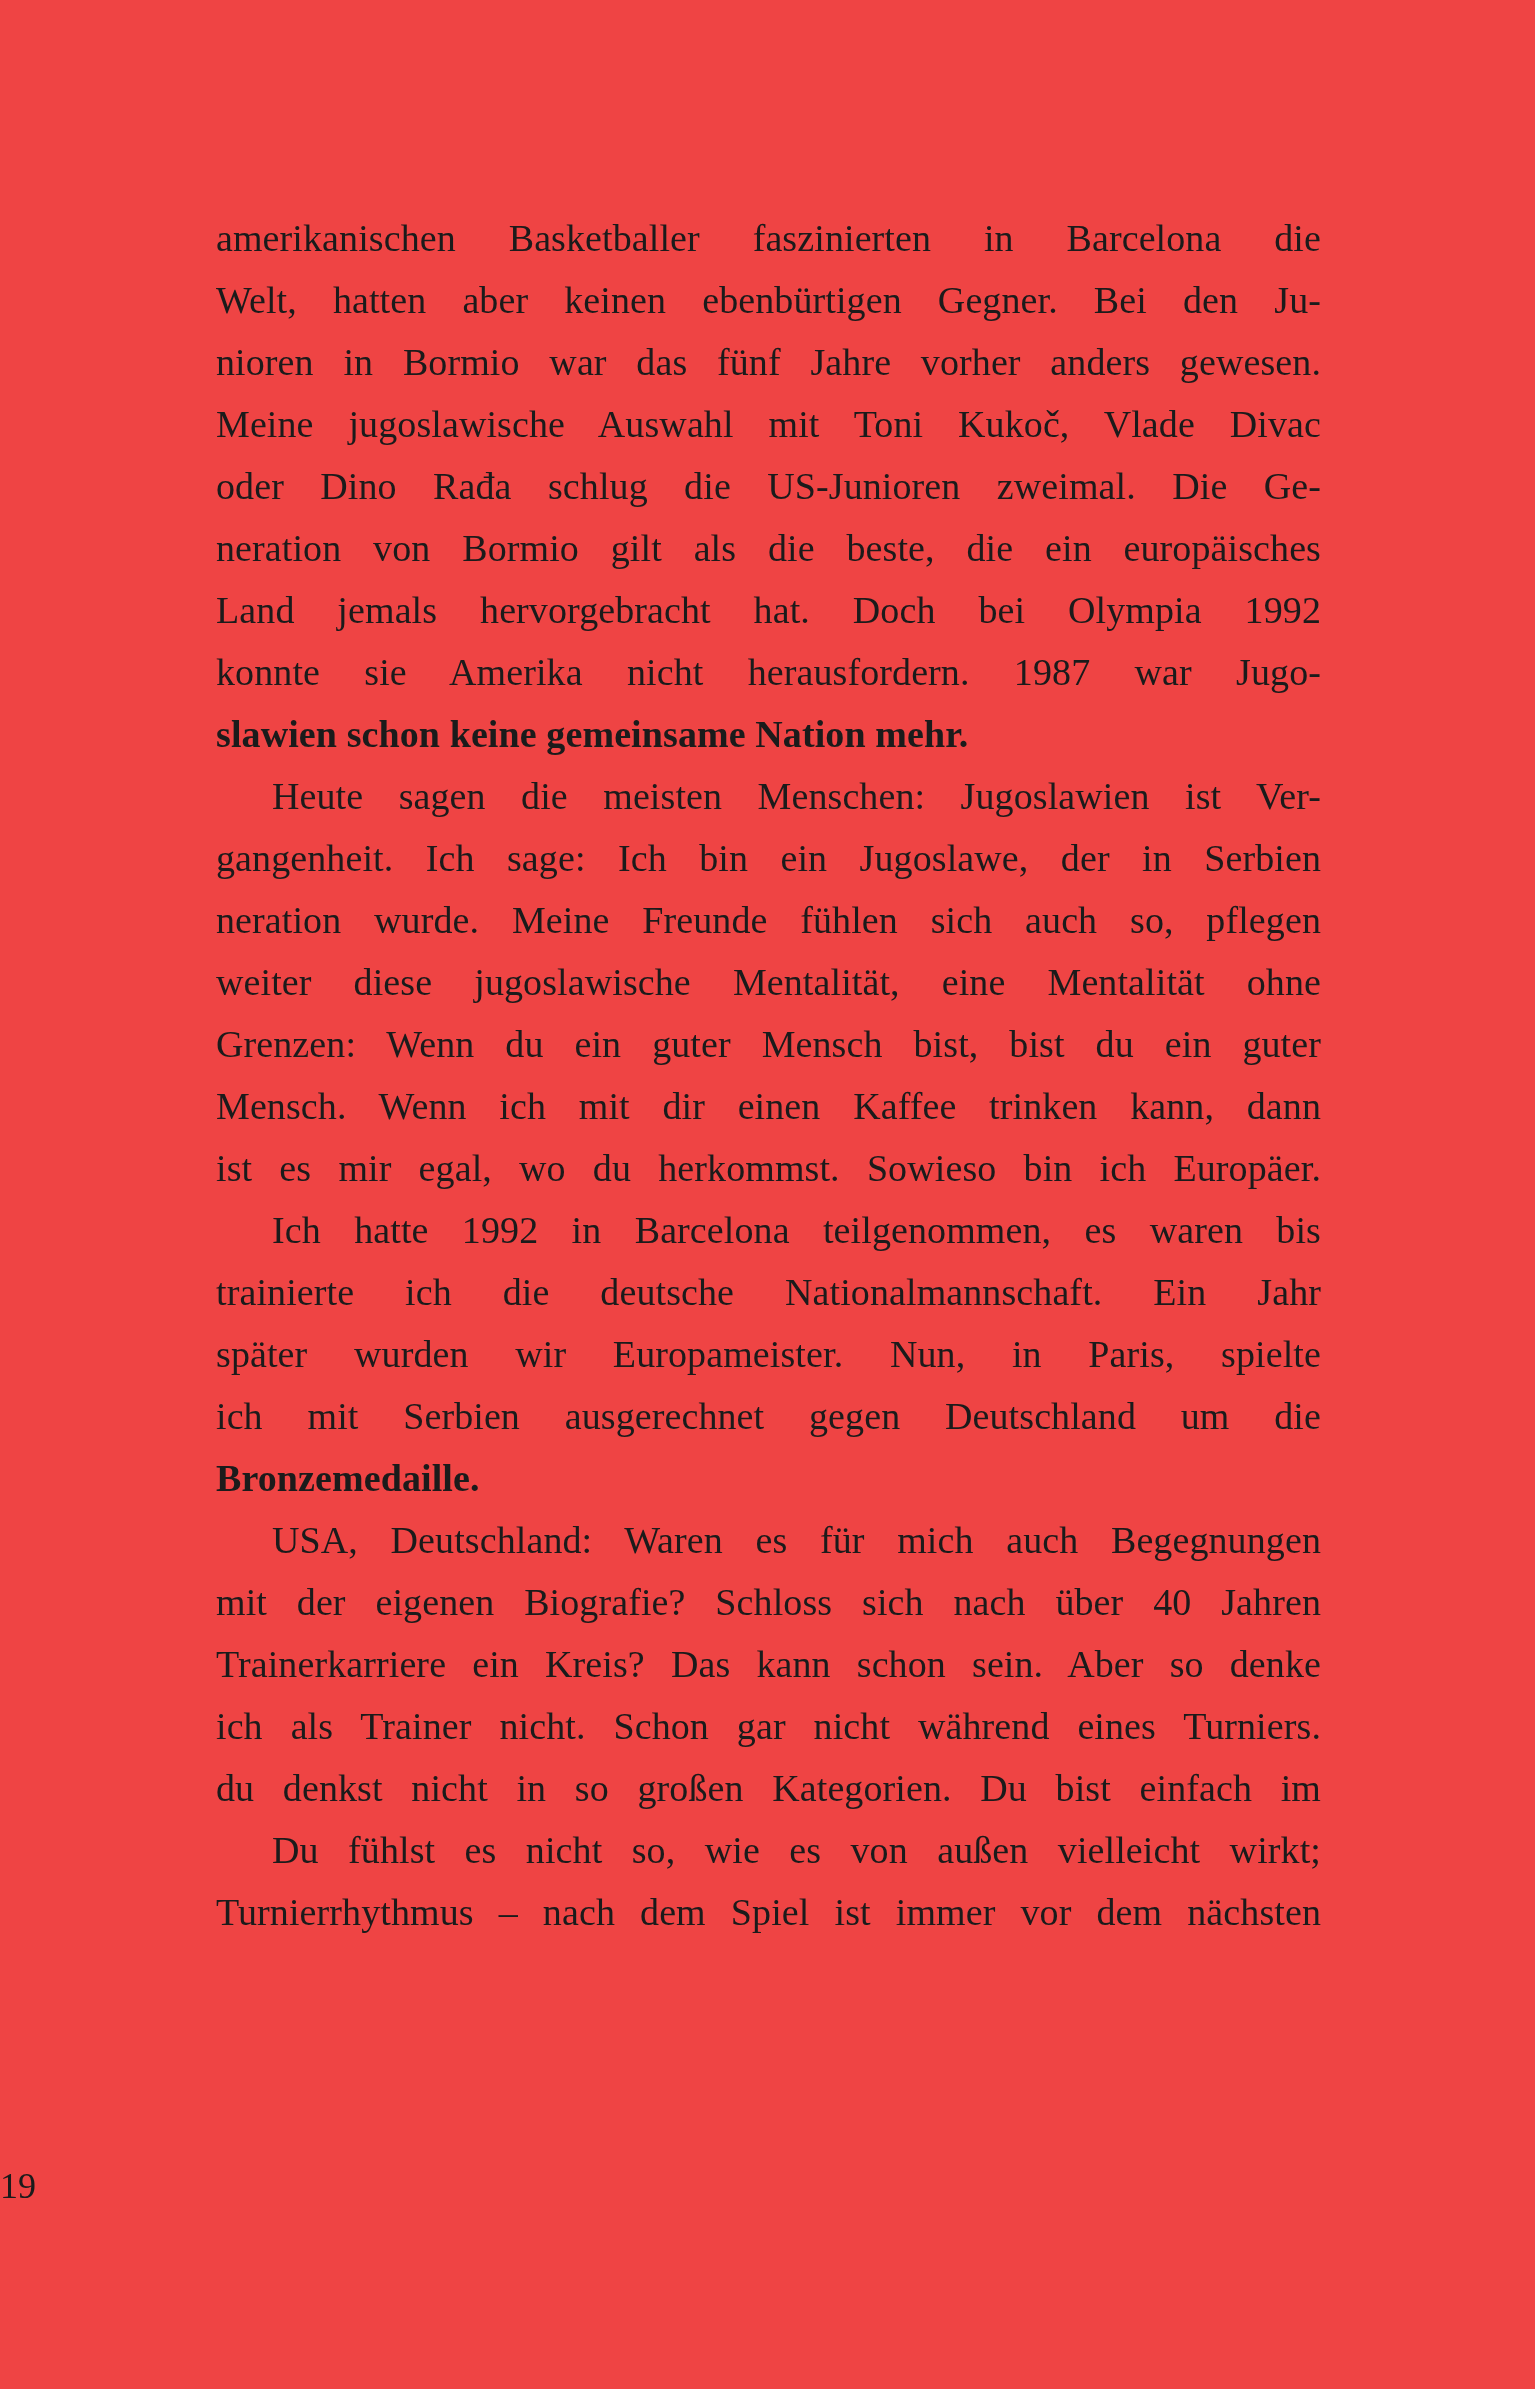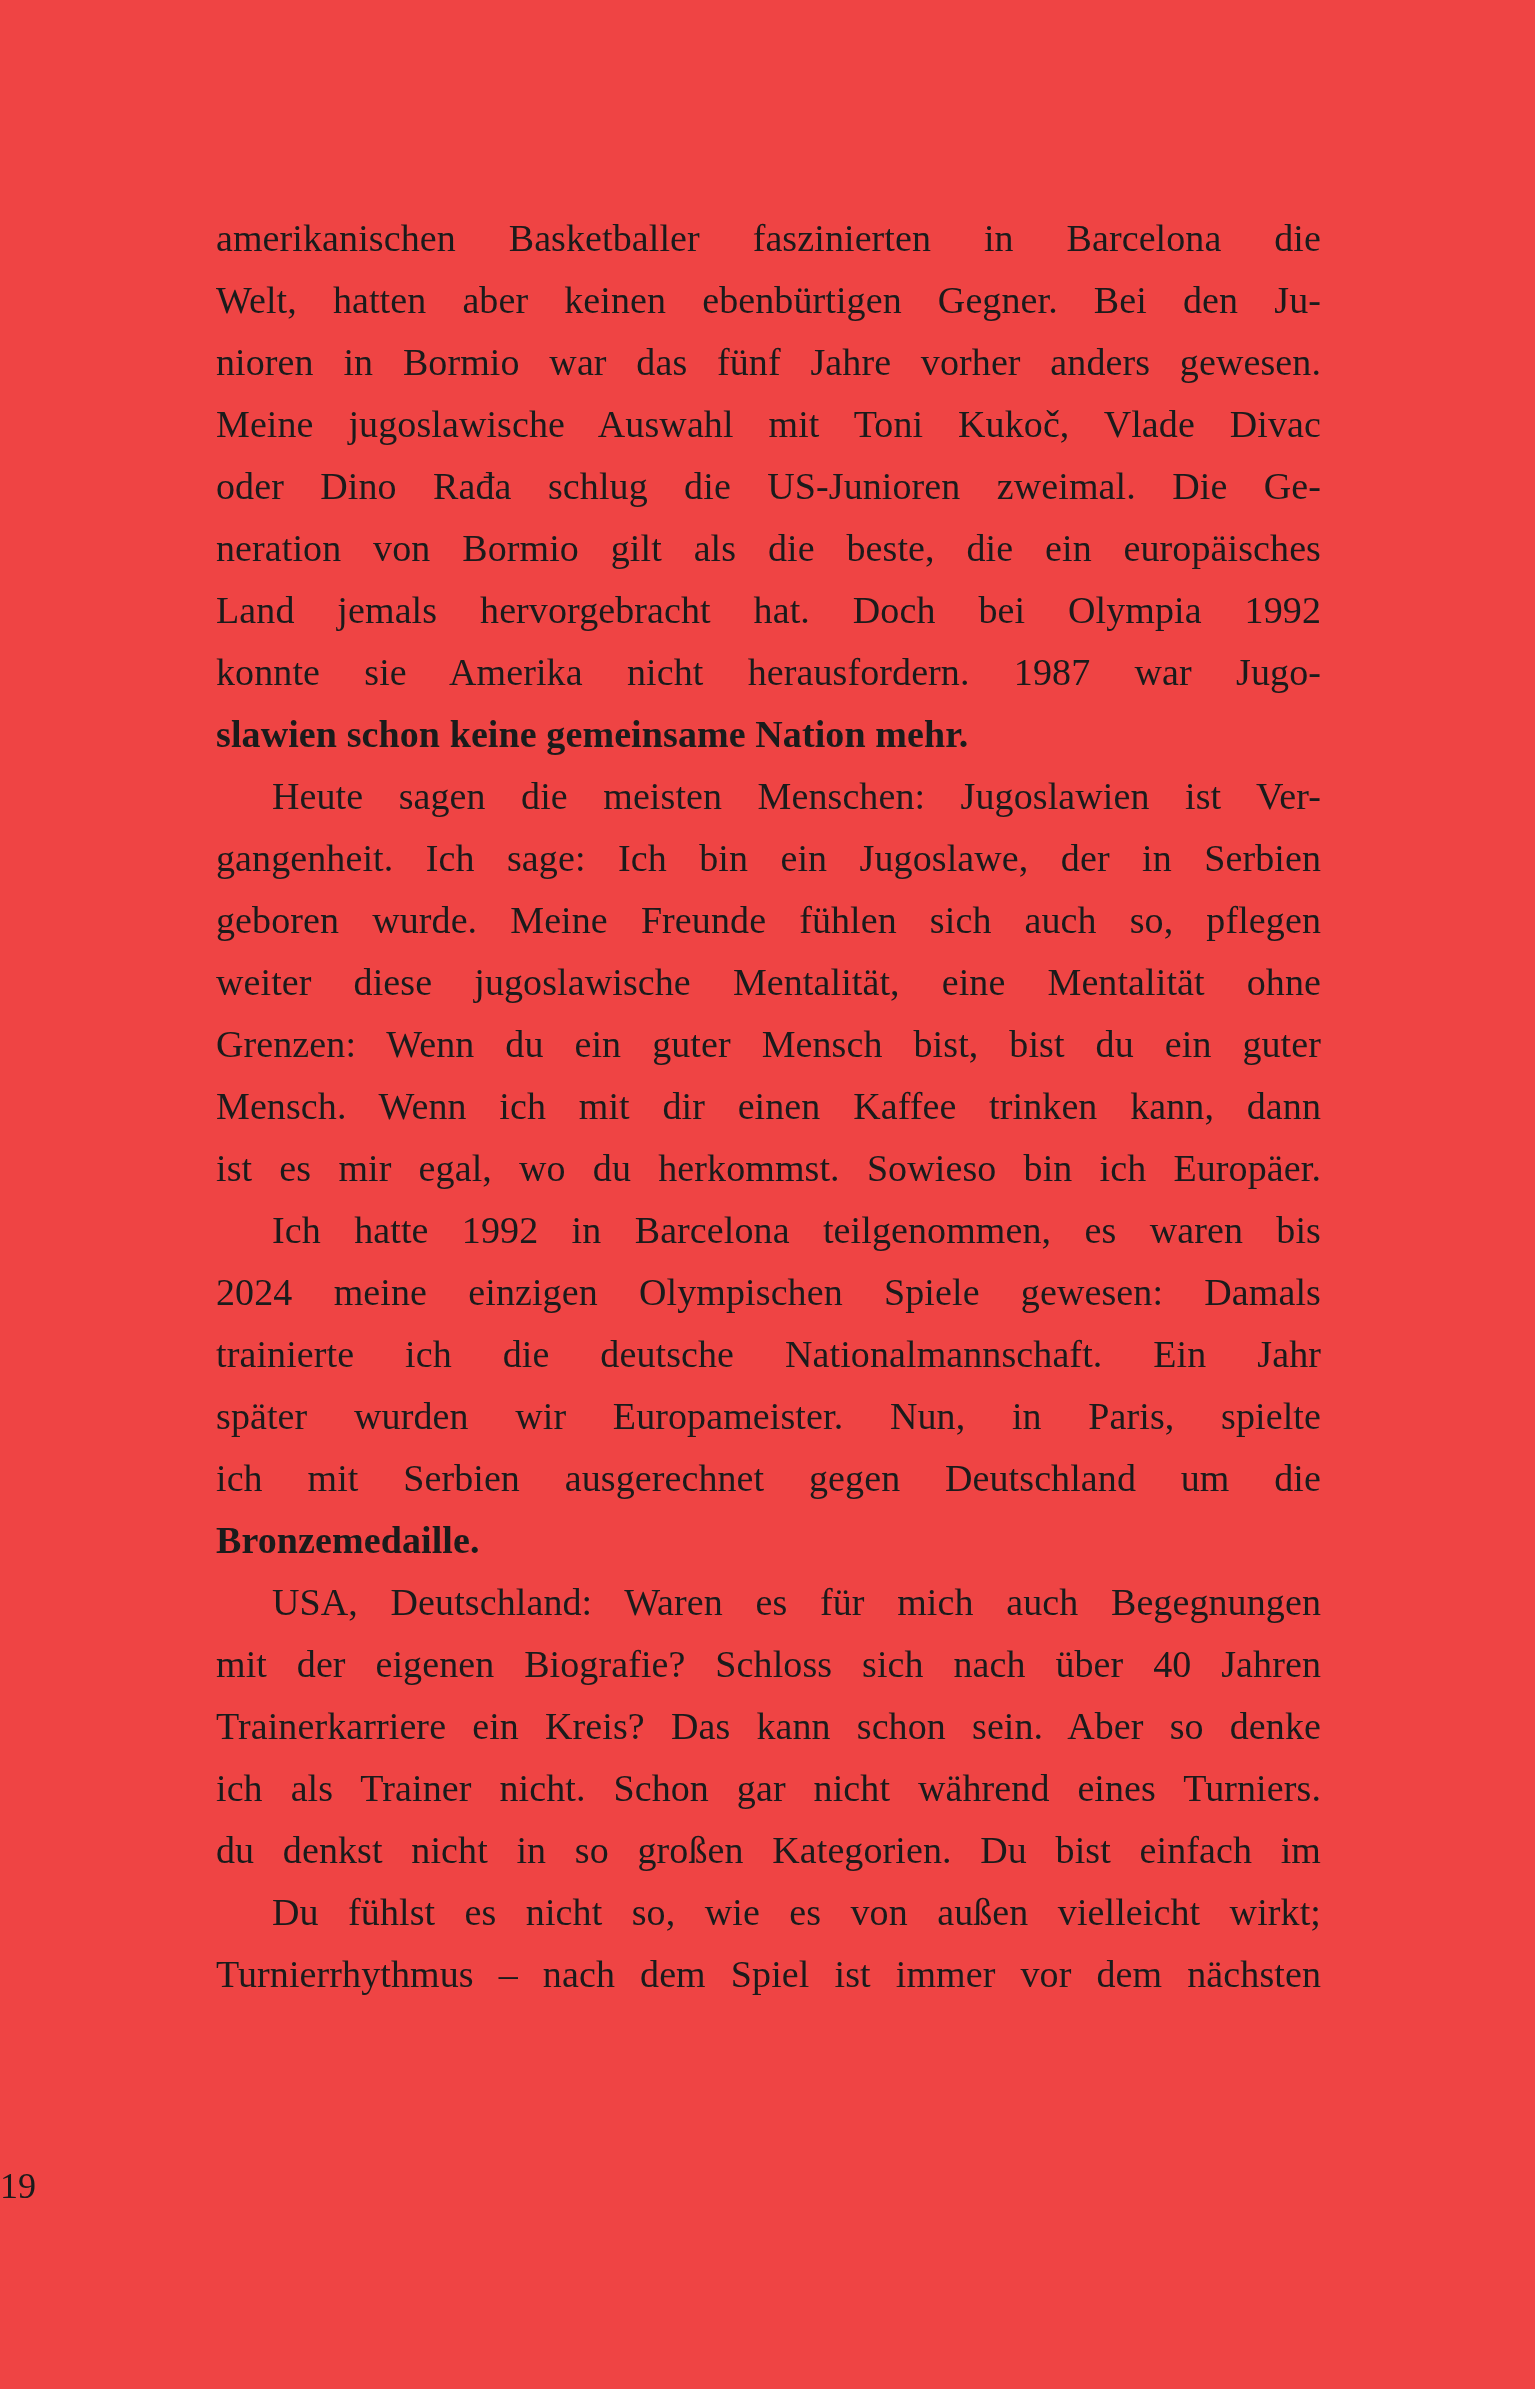--- a/index.html
+++ b/index.html
@@ -59,27 +59,26 @@
       <div class="line">Welt, hatten aber keinen ebenbürtigen Gegner. Bei den Ju-</div>
       <div class="line">nioren in Bormio war das fünf Jahre vorher anders gewesen.</div>
       <div class="line">Meine jugoslawische Auswahl mit Toni Kukoč, Vlade Divac</div>
       <div class="line">oder Dino Rađa schlug die US-Junioren zweimal. Die Ge-</div>
       <div class="line">neration von Bormio gilt als die beste, die ein europäisches</div>
       <div class="line">Land jemals hervorgebracht hat. Doch bei Olympia 1992</div>
       <div class="line">konnte sie Amerika nicht herausfordern. 1987 war Jugo-</div>
       <div class="line ragged">slawien schon keine gemeinsame Nation mehr.</div>
       <div class="line indent">Heute sagen die meisten Menschen: Jugoslawien ist Ver-</div>
       <div class="line">gangenheit. Ich sage: Ich bin ein Jugoslawe, der in Serbien</div>
-      <div class="line">geboren wurde. Meine Freunde fühlen sich auch so, pflegen</div>
+      <div class="line">neration wurde. Meine Freunde fühlen sich auch so, pflegen</div>
       <div class="line">weiter diese jugoslawische Mentalität, eine Mentalität ohne</div>
       <div class="line">Grenzen: Wenn du ein guter Mensch bist, bist du ein guter</div>
       <div class="line">Mensch. Wenn ich mit dir einen Kaffee trinken kann, dann</div>
       <div class="line">ist es mir egal, wo du herkommst. Sowieso bin ich Europäer.</div>
       <div class="line indent">Ich hatte 1992 in Barcelona teilgenommen, es waren bis</div>
-      <div class="line">2024 meine einzigen Olympischen Spiele gewesen: Damals</div>
       <div class="line">trainierte ich die deutsche Nationalmannschaft. Ein Jahr</div>
       <div class="line">später wurden wir Europameister. Nun, in Paris, spielte</div>
       <div class="line">ich mit Serbien ausgerechnet gegen Deutschland um die</div>
       <div class="line ragged">Bronzemedaille.</div>
       <div class="line indent">USA, Deutschland: Waren es für mich auch Begegnungen</div>
       <div class="line">mit der eigenen Biografie? Schloss sich nach über 40 Jahren</div>
       <div class="line">Trainerkarriere ein Kreis? Das kann schon sein. Aber so denke</div>
       <div class="line">ich als Trainer nicht. Schon gar nicht während eines Turniers.</div>
       <div class="line">du denkst nicht in so großen Kategorien. Du bist einfach im</div>
       <div class="line indent">Du fühlst es nicht so, wie es von außen vielleicht wirkt;</div>

